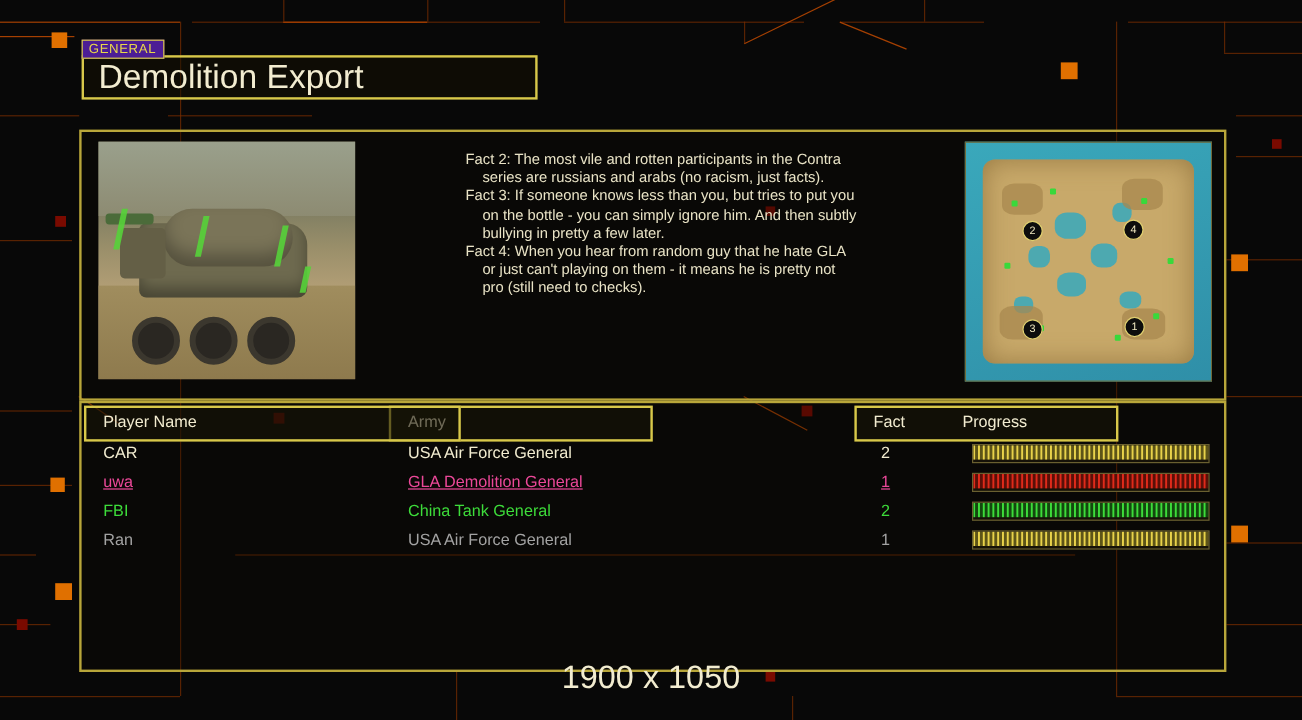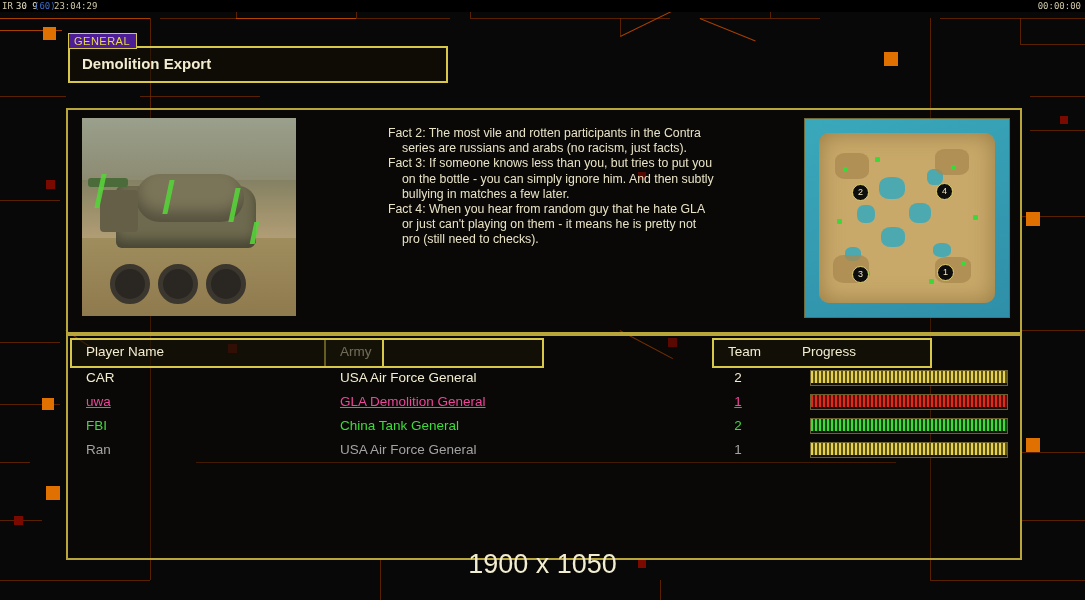--- a/index.html
+++ b/index.html
@@ -38,23 +38,22 @@
     padding:1px 6px 1px 5px;letter-spacing:.5px;
     z-index:5;
   }
   .title-box{
     position:absolute;left:68px;top:46px;width:376px;height:33px;
     border:2px solid #d8c84a;background:rgba(20,16,4,.55);
     z-index:4;
   }
   .title-text{
     position:absolute;left:12px;top:4px;
-    font-size:15px;line-height:24px;color:#f2ecd0;
+    font-size:28px;line-height:24px;color:#f2ecd0;
     white-space:nowrap;
-    font-weight:bold;
   }
 
   
   .info-panel{
     position:absolute;left:66px;top:108px;width:952px;height:222px;
     border:2px solid #b8a63a;background:rgba(12,10,4,.35);
   }
   .unit-img{
     position:absolute;left:14px;top:8px;width:214px;height:198px;
     background:linear-gradient(#8b8a6f 0%,#7e7d62 28%,#9a8f6a 45%,#b5a077 64%,#a7915f 100%);
@@ -188,27 +187,20 @@
     <div class="sq" style="left:1026px;top:212px;width:14px;height:14px;"></div>
     <div class="sq" style="left:1026px;top:438px;width:14px;height:14px;"></div>
     <div class="sq dkred" style="left:1060px;top:116px;width:8px;height:8px;"></div>
 
     <div class="angle" style="left:620px;top:36px;width:120px;transform:rotate(-26deg);"></div>
     <div class="angle" style="left:700px;top:18px;width:60px;transform:rotate(22deg);"></div>
     <div class="angle" style="left:66px;top:330px;width:40px;transform:rotate(34deg);"></div>
     <div class="angle" style="left:620px;top:330px;width:60px;transform:rotate(28deg);"></div>
   </div>
 
-  <div class="topbar">
-    <span class="tbtext tb-ir">IR</span>
-    <span class="tbtext tb-fps">30 9</span>
-    <span class="tbtext tb-max">(60)</span>
-    <span class="tbtext tb-clock">23:04:29</span>
-    <span class="tbtext tb-right">00:00:00</span>
-  </div>
 
   <div class="general-tag">GENERAL</div>
   <div class="title-box">
     <div class="title-text">Demolition Export</div>
   </div>
 
   <div class="info-panel">
 
     <div class="unit-img">
       <div class="unit-sky"></div>
@@ -221,21 +213,21 @@
       <div class="green-stripe gs2"></div>
       <div class="green-stripe gs3"></div>
       <div class="green-stripe gs4"></div>
       <div class="wheel w1"></div>
       <div class="wheel w2"></div>
       <div class="wheel w3"></div>
     </div>
 
     <div class="facts">
       <div class="fact">Fact 2: The most vile and rotten participants in the Contra series are russians and arabs (no racism, just facts).</div>
-      <div class="fact">Fact 3: If someone knows less than you, but tries to put you on the bottle - you can simply ignore him. And then subtly bullying in matches a few later.</div>
+      <div class="fact">Fact 3: If someone knows less than you, but tries to put you on the bottle - you can simply ignore him. And then subtly bullying in pretty a few later.</div>
       <div class="fact">Fact 4: When you hear from random guy that he hate GLA or just can't playing on them - it means he is pretty not pro (still need to checks).</div>
     </div>
 
     <div class="minimap">
       <div class="mm-water"></div>
       <div class="mm-land"></div>
       <div class="mm-blob" style="left:74px;top:58px;width:26px;height:22px;"></div>
       <div class="mm-blob" style="left:104px;top:84px;width:22px;height:20px;"></div>
       <div class="mm-blob" style="left:76px;top:108px;width:24px;height:20px;"></div>
       <div class="mm-blob" style="left:52px;top:86px;width:18px;height:18px;"></div>
@@ -263,21 +255,21 @@
 
   <div class="table-panel">
 
     <div class="hdr hdr-army">
       <span>Army</span>
     </div>
     <div class="hdr hdr-player">
       <span>Player Name</span>
     </div>
     <div class="hdr hdr-team">
-      <span class="lbl-team">Team</span>
+      <span class="lbl-team">Fact</span>
       <span class="lbl-progress">Progress</span>
     </div>
 
     <div class="rowarea">
       <div class="prow">
         <div class="pname c-white">CAR</div>
         <div class="parmy c-white">USA Air Force General</div>
         <div class="pteam c-white">2</div>
         <div class="pbar">
             <div class="fill yellow"></div>

